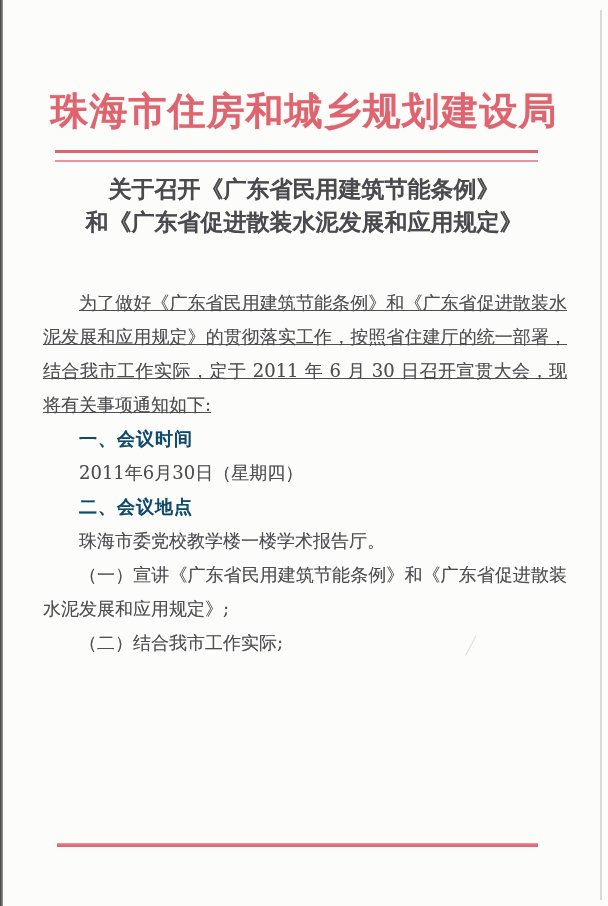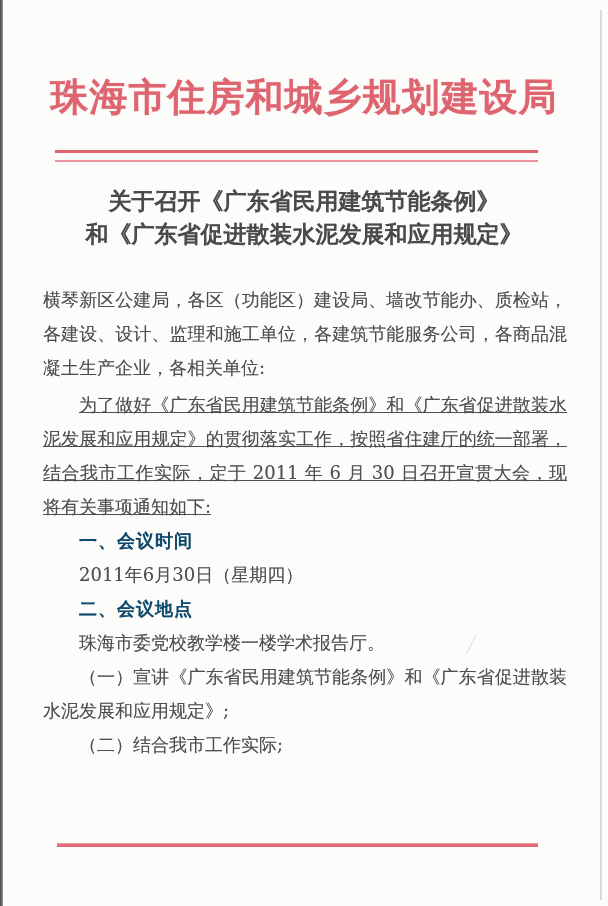--- a/index.html
+++ b/index.html
@@ -24,40 +24,40 @@
     position:absolute;right:6px;top:10px;width:2px;height:890px;
     background:#d9d9dc;
   }
   .scan-smudge{
     position:absolute;left:462px;top:632px;width:9px;height:22px;
     border-right:1.5px solid #d8d4d4;
     transform:rotate(28deg);opacity:.8;
   }
   
   .agency{
-    position:absolute;left:0;top:72px;width:608px;
+    position:absolute;left:0;top:86px;width:608px;
     text-align:center;
     font-size:38px;font-weight:bold;
     letter-spacing:1px;
     color:#de6570;
     text-shadow:0 0 1px rgba(226,120,132,.55);
     white-space:nowrap;
   }
   .rule-top{
     position:absolute;left:55px;top:150px;width:483px;height:7px;
     border-top:3.5px solid #dd6470;
     border-bottom:2px solid #e8939d;
   }
   .rule-bottom{
     position:absolute;left:57px;top:843px;width:481px;height:4px;
     background:linear-gradient(to bottom,#eda3ac,#e0717d 40%,#dd6470);
   }
   
   .doc-title{
-    position:absolute;left:30px;top:184px;width:548px;
+    position:absolute;left:30px;top:172px;width:548px;
     text-align:center;
     font-size:23px;line-height:33px;font-weight:bold;
     color:#4a4a4e;
     text-shadow:0 0 .6px rgba(90,90,95,.5);
   }
   
   .body-text{
     position:absolute;left:43px;top:283px;width:524px;
     font-size:18px;line-height:34px;
     color:#4e4e52;
@@ -86,21 +86,20 @@
   <div class="agency">珠海市住房和城乡规划建设局</div>
 
   <div class="rule-top"></div>
 
   <div class="doc-title">
     <div>关于召开《广东省民用建筑节能条例》</div>
     <div>和《广东省促进散装水泥发展和应用规定》</div>
   </div>
 
   <div class="body-text">
-    <p>横琴新区公建局，各区（功能区）建设局、墙改节能办、质检站，各建设、设计、监理和施工单位，各建筑节能服务公司，各商品混凝土生产企业，各相关单位:</p>
 
     <p class="para-indent intro">为了做好《广东省民用建筑节能条例》和《广东省促进散装水泥发展和应用规定》的贯彻落实工作，按照省住建厅的统一部署，结合我市工作实际，定于 2011 年 6 月 30 日召开宣贯大会，现将有关事项通知如下:</p>
 
     <p class="sec-heading">一、会议时间</p>
     <p class="para-indent">2011年6月30日（星期四）</p>
 
     <p class="sec-heading">二、会议地点</p>
     <p class="para-indent">珠海市委党校教学楼一楼学术报告厅。</p>
 
     <p class="para-indent">（一）宣讲《广东省民用建筑节能条例》和《广东省促进散装水泥发展和应用规定》;</p>

